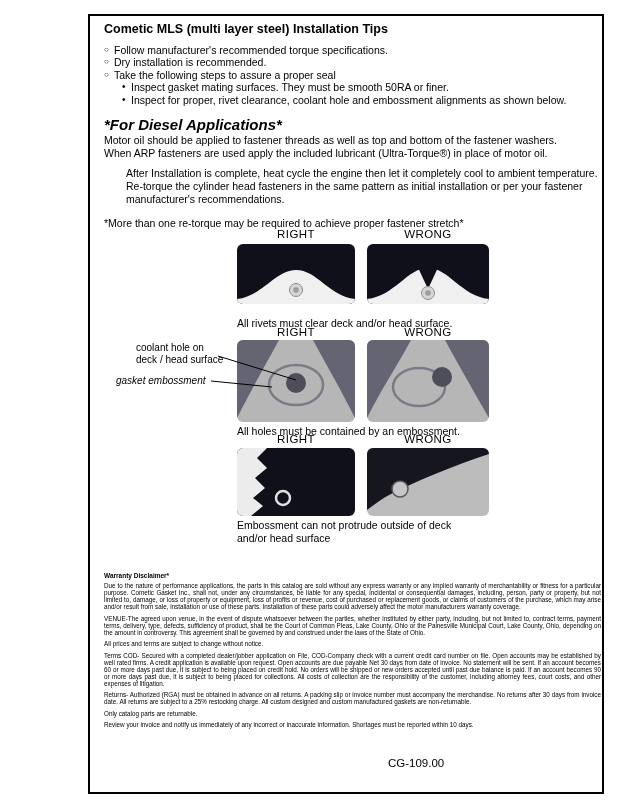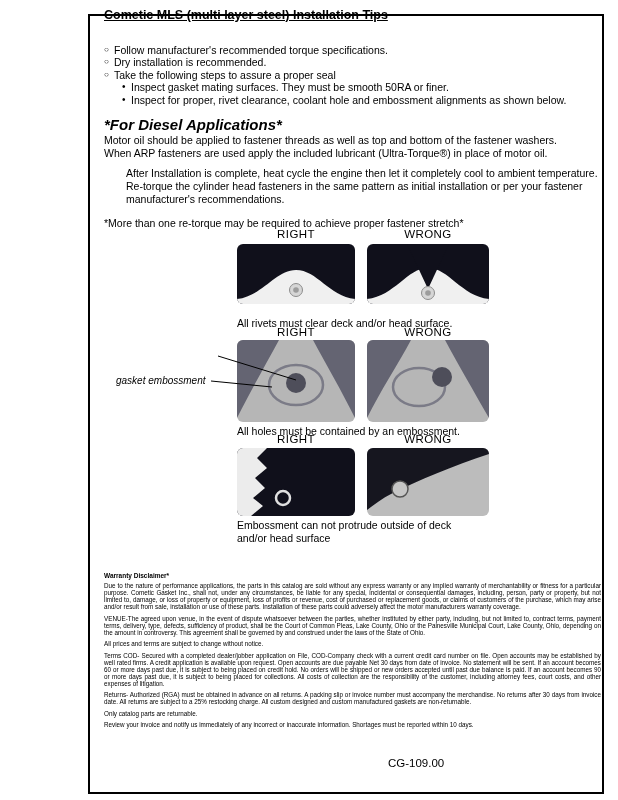--- a/index.html
+++ b/index.html
@@ -1,21 +1,21 @@
 <!DOCTYPE html>
 <html><head>
 <meta charset="utf-8">
 <style>
   * { margin: 0; padding: 0; box-sizing: border-box; }
   html, body { background: #ffffff; }
   body { width: 618px; height: 800px; font-family: "Liberation Sans", sans-serif; color: #000; }
   .page { position: relative; width: 618px; height: 800px; background: #fff; overflow: hidden; }
   .frame { position: absolute; left: 88px; top: 14px; width: 516px; height: 780px; border: 2px solid #000; }
 
-  #title { position: absolute; left: 104px; top: 8px; font-size: 12.5px; font-weight: bold; text-decoration: underline; }
+  #title { position: absolute; left: 104px; top: 22px; font-size: 12.5px; font-weight: bold; }
 
   #tips { position: absolute; left: 104px; top: 44px; width: 484px; font-size: 10.5px; line-height: 12.4px; }
   .tip { display: flex; }
   .tip .glyph { width: 10px; flex: none; font-size: 8px; line-height: 12.4px; }
   .tip.sub { padding-left: 18px; }
   .tip.sub .glyph { font-size: 10px; width: 9px; }
 
   #diesel-heading { position: absolute; left: 104px; top: 116px; font-size: 15px; font-weight: bold; font-style: italic; }
   .para { position: absolute; left: 104px; width: 474px; font-size: 10.5px; line-height: 13px; }
   #para1 { top: 134px; }
@@ -125,20 +125,24 @@
   </div>
   <div id="img-r2-wrong" class="fig-img">
     <svg viewBox="0 0 122 82" preserveAspectRatio="none">
       <rect width="122" height="82" fill="#b6b6b6"></rect>
       <path d="M0,0 L44,0 C30,26 14,50 0,78 Z" fill="#646472"></path>
       <path d="M122,0 L78,0 C92,26 106,50 122,78 Z" fill="#646472"></path>
       <ellipse cx="52" cy="47" rx="26" ry="19" fill="none" stroke="#7b7b87" stroke-width="2.5"></ellipse>
       <circle cx="75" cy="37" r="10" fill="#4e4e5a"></circle>
     </svg>
   </div>
+  <div id="ann1" class="annotation">
+    <div>coolant hole on</div>
+    <div>deck / head surface</div>
+  </div>
   <div id="ann2" class="annotation">gasket embossment</div>
   <svg id="pointer-overlay" viewBox="0 0 618 800">
     <line x1="218" y1="356" x2="296" y2="380" stroke="#000" stroke-width="1"></line>
     <line x1="211" y1="381" x2="272" y2="387" stroke="#000" stroke-width="1"></line>
   </svg>
   <div id="caption2" class="caption">All holes must be contained by an embossment.</div>
 
   <div id="lbl-r3-right" class="fig-label">RIGHT</div>
   <div id="lbl-r3-wrong" class="fig-label">WRONG</div>
   <div id="img-r3-right" class="fig-img">

